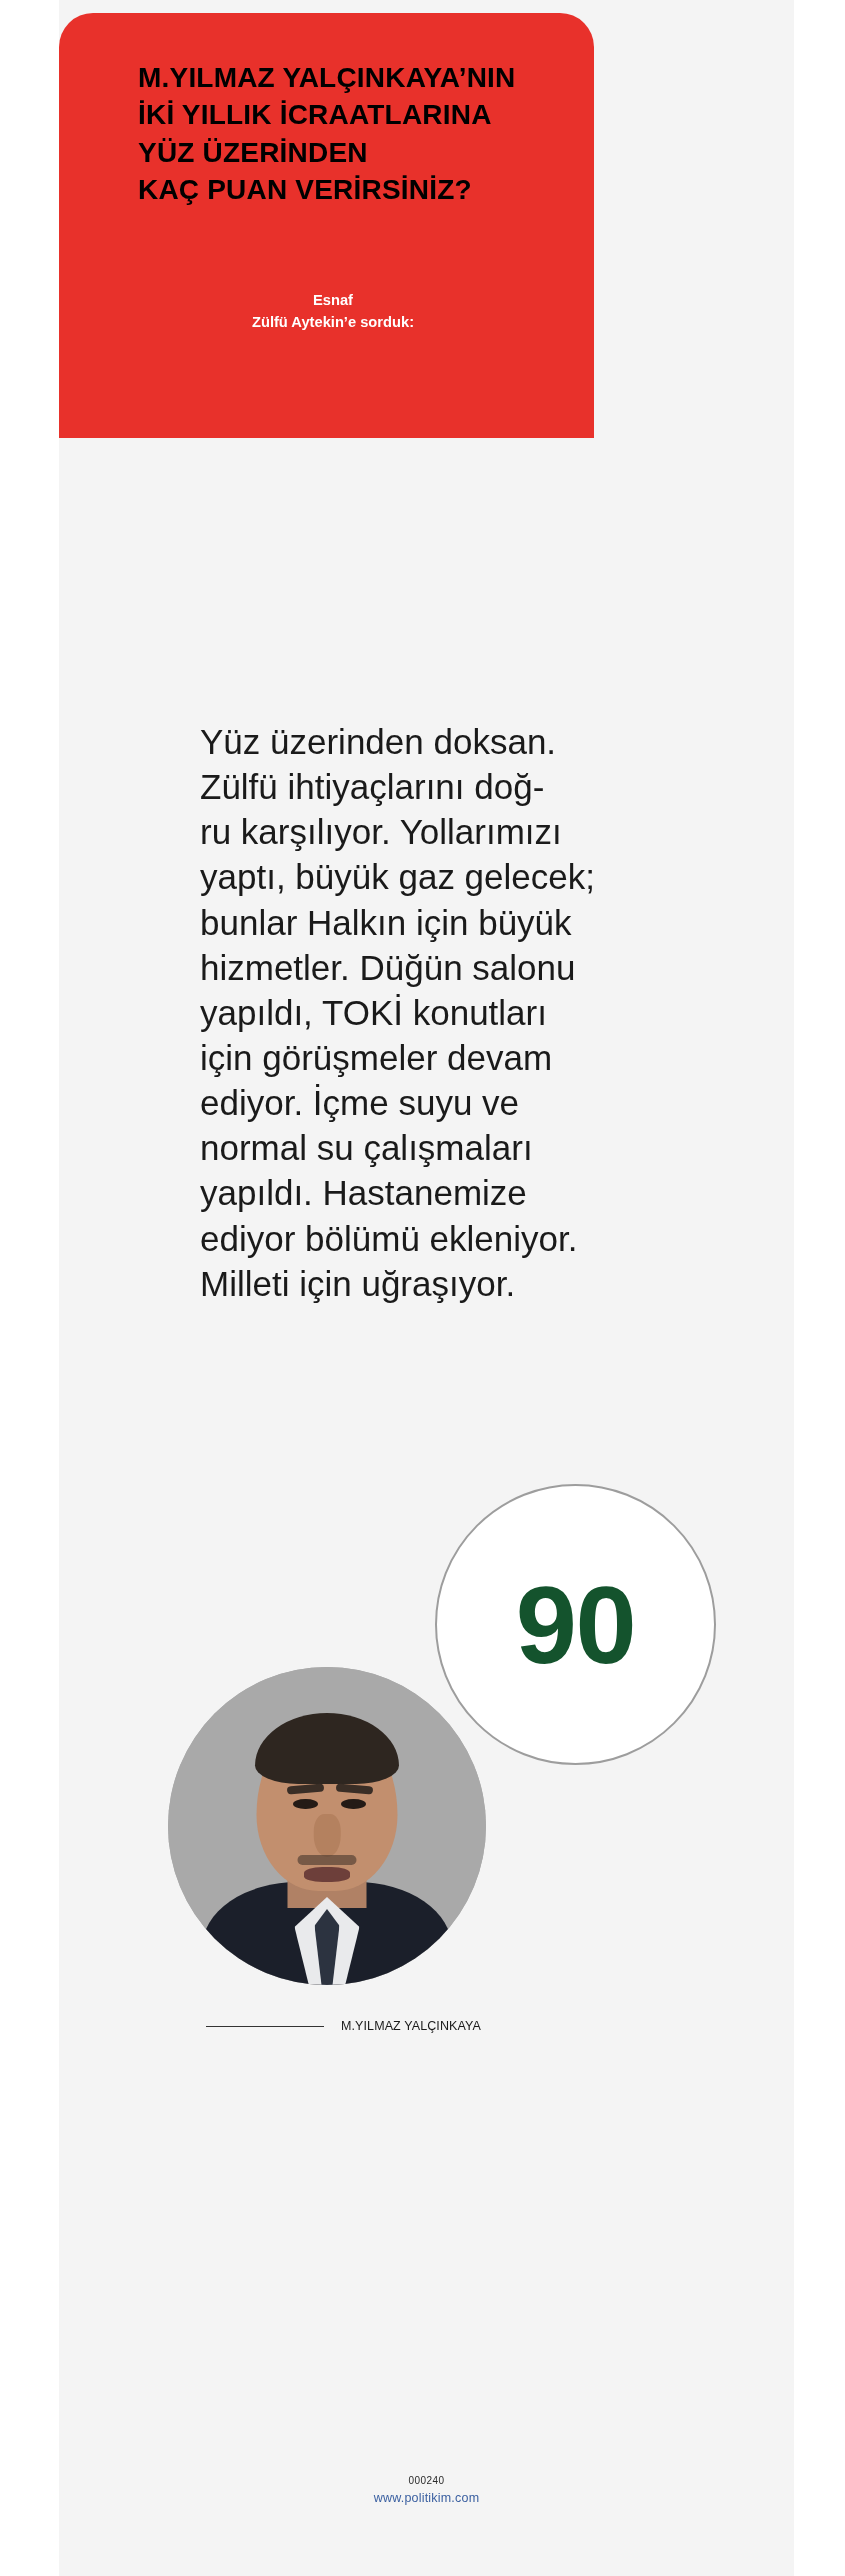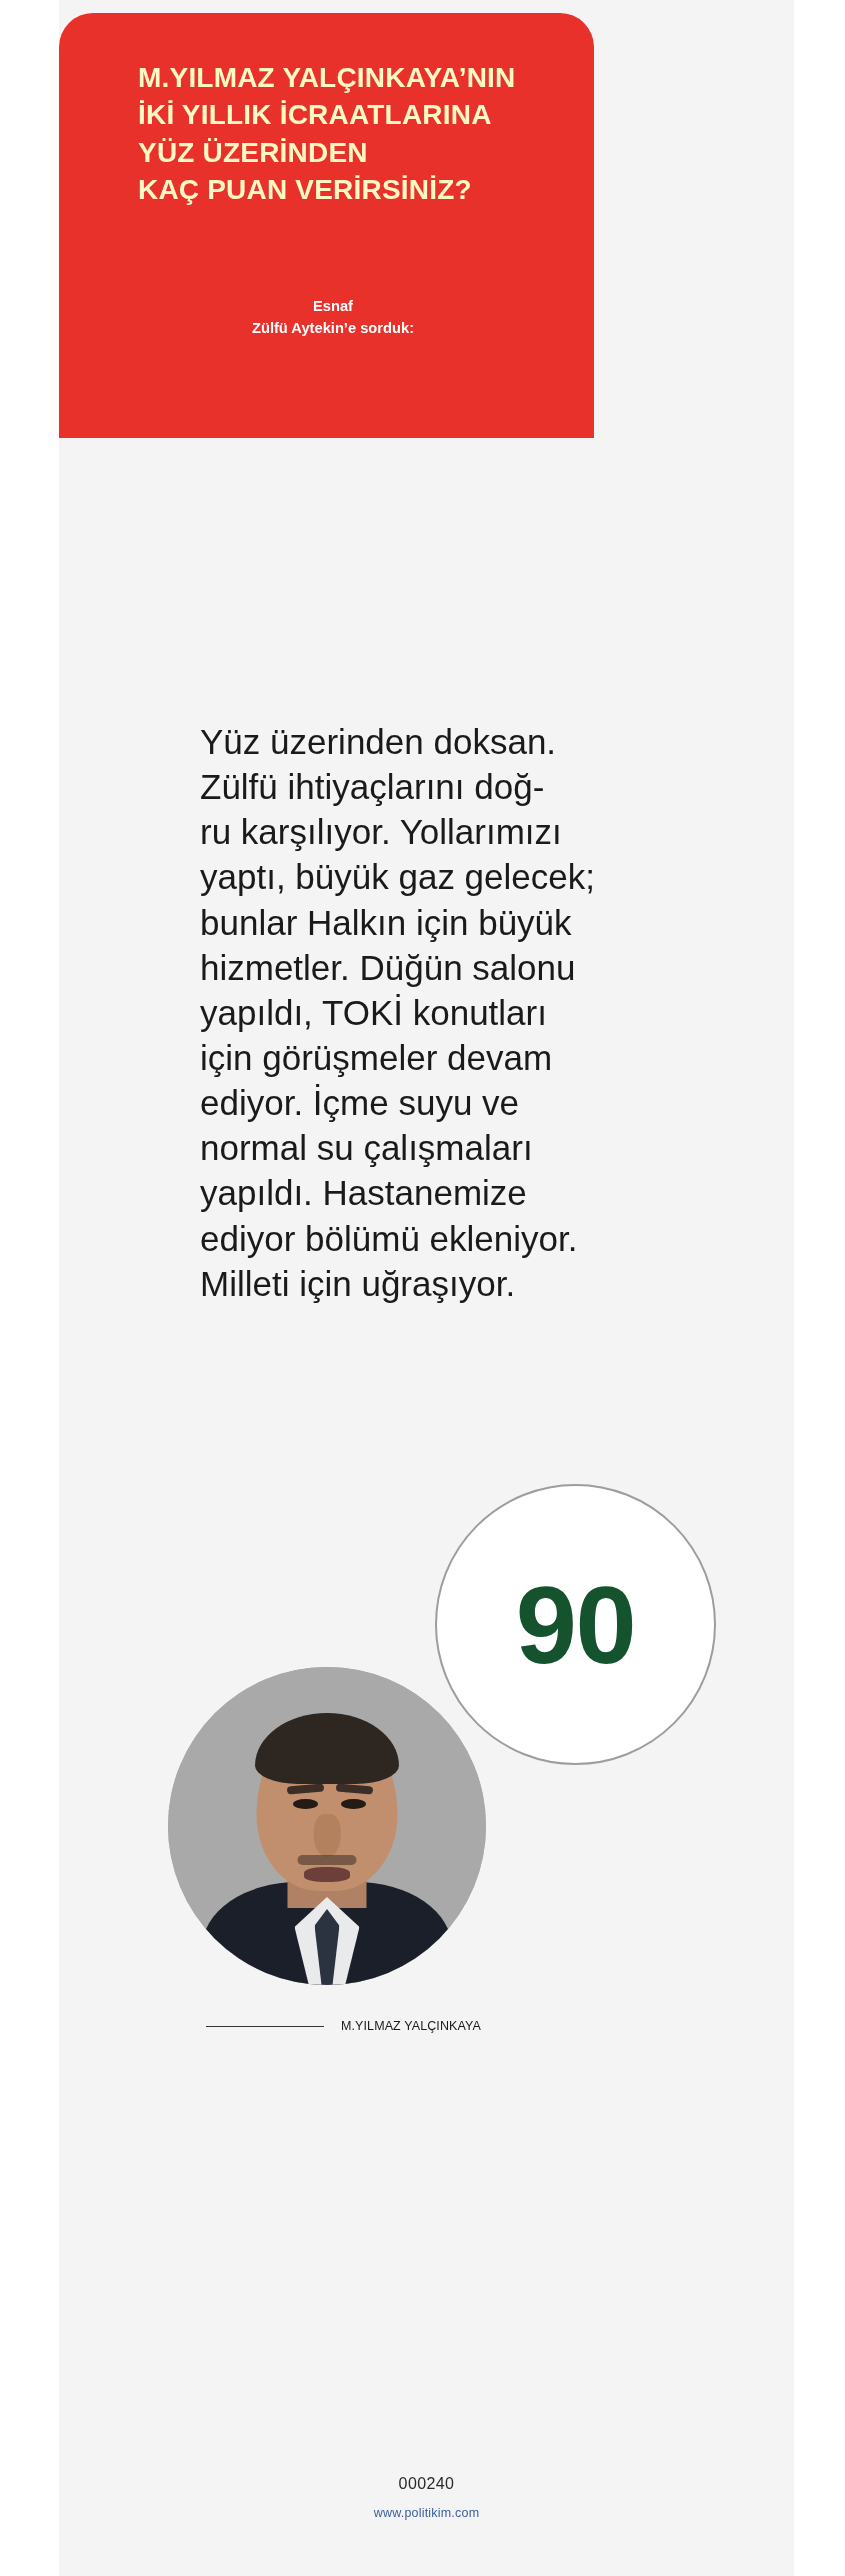--- a/index.html
+++ b/index.html
@@ -37,35 +37,35 @@
     border-top-right-radius: 34px;
     border-bottom-right-radius: 0;
     border-bottom-left-radius: 0;
     box-sizing: border-box;
   }
   .header-banner .title {
     position: absolute;
     left: 79px;
     top: 46px;
     width: 441px;
-    color: #fef9c3;
+    color: #000000;
     font-weight: bold;
     font-size: 28px;
     line-height: 1.33;
     letter-spacing: 0.2px;
     font-family: "Liberation Sans", sans-serif;
   }
   .header-banner .title .line {
     display: block;
     white-space: nowrap;
   }
   .header-banner .subtitle {
     position: absolute;
     left: 79px;
-    top: 282px;
+    top: 276px;
     width: 390px;
     text-align: center;
     color: #ffffff;
     font-weight: bold;
     font-size: 14.7px;
     line-height: 1.5;
   }
   .header-banner .subtitle .line {
     display: block;
   }
@@ -268,24 +268,24 @@
 
   
   .footer {
     position: absolute;
     left: 59px;
     top: 2475px;
     width: 735px;
     text-align: center;
   }
   .footer .code {
-    font-size: 16px;
+    font-size: 10px;
     color: #2a2a2a;
     letter-spacing: 0.4px;
-    margin-bottom: 13px;
+    margin-bottom: 5px;
   }
   .footer .site {
     font-size: 12.5px;
     color: #3a5fa0;
     letter-spacing: 0.2px;
   }
 </style>
 </head>
 <body>
 

